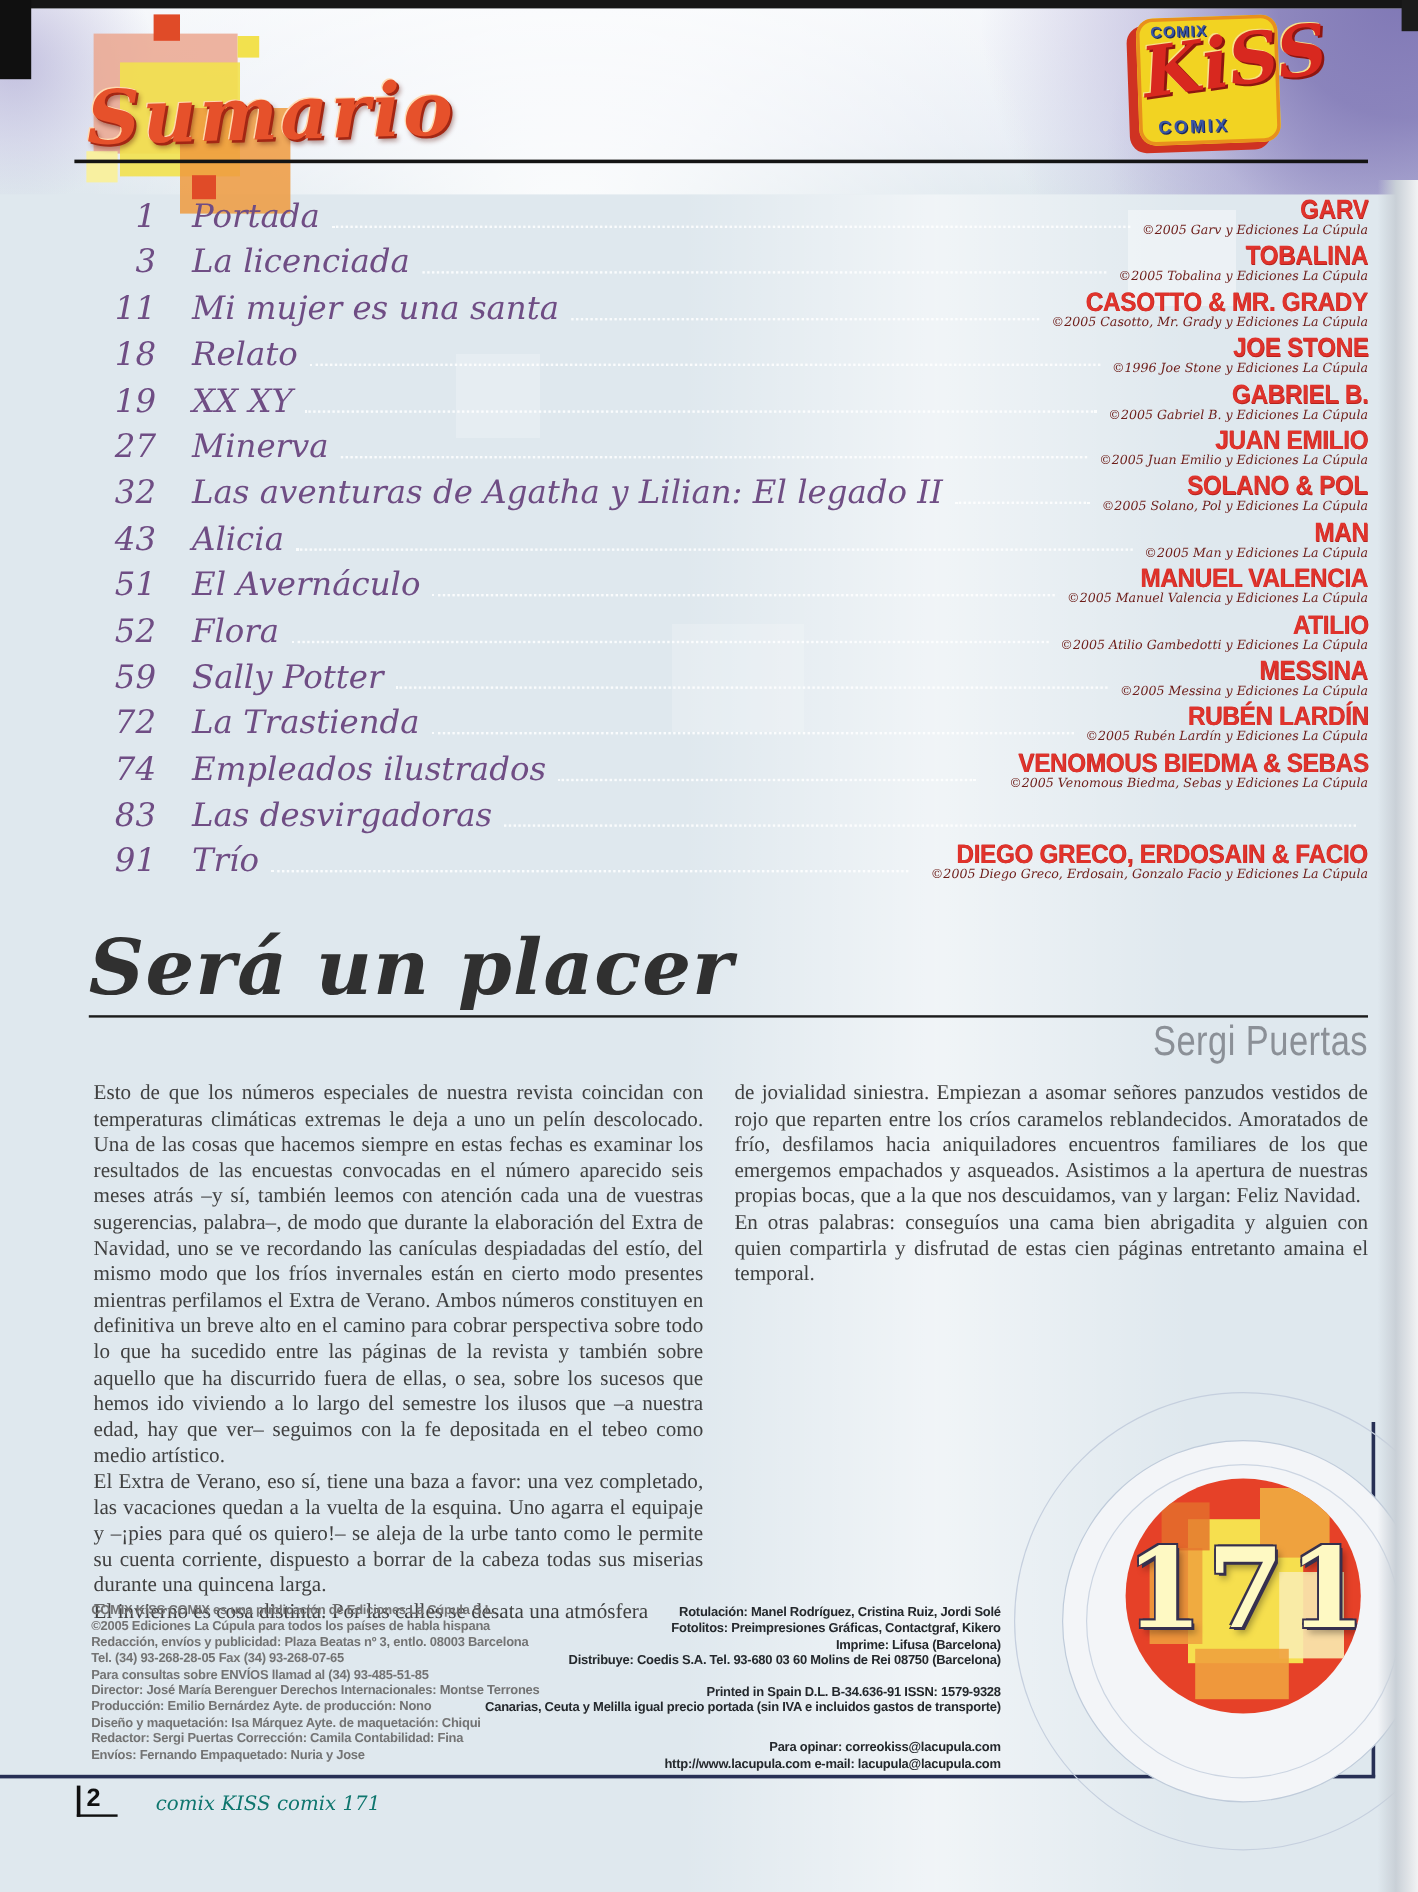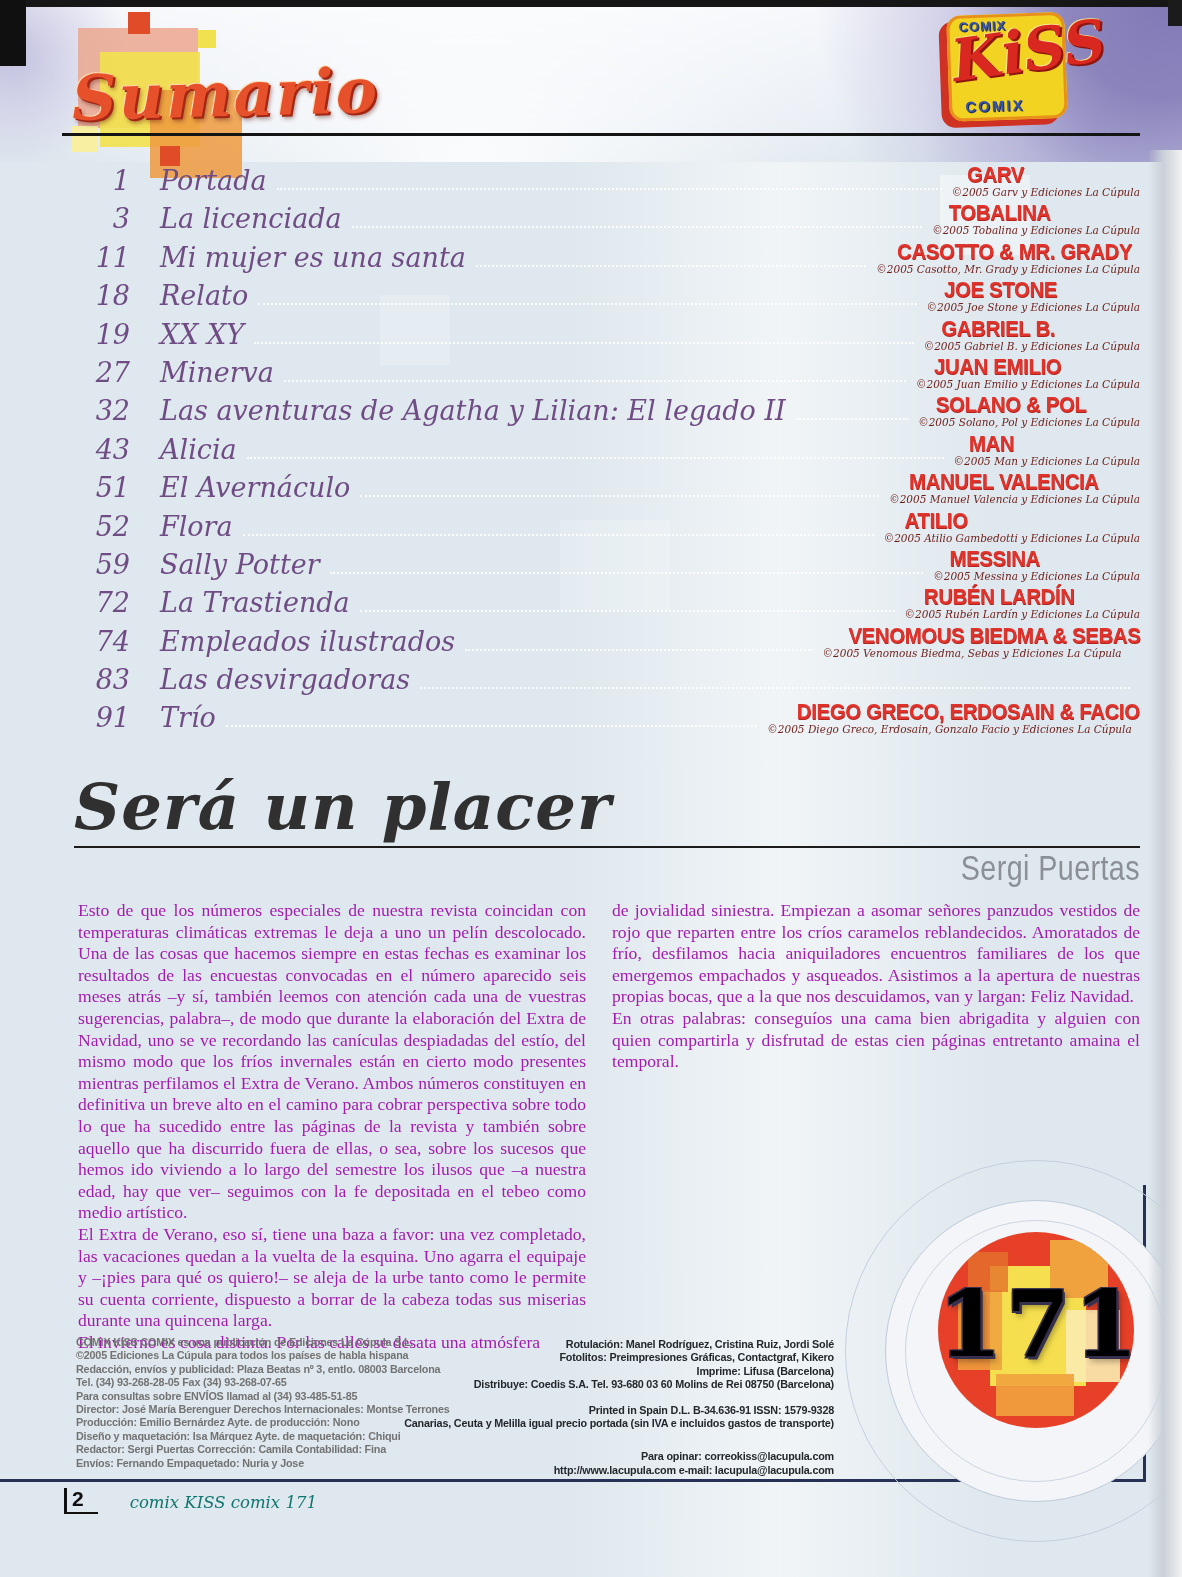--- a/index.html
+++ b/index.html
@@ -42,35 +42,35 @@
   .logo .t-bottom{position:absolute;left:26px;bottom:10px;font-weight:700;font-size:15px;color:#3a55a4;
     letter-spacing:2px;text-shadow:1px 1px 0 #1c2a5e;}
   
   .toc{position:absolute;left:62px;top:166px;width:1078px;}
   .toc-row{display:flex;align-items:flex-start;height:38.4px;}
   .toc-num{width:68px;text-align:right;font-family:"DejaVu Serif",serif;font-style:italic;
     font-size:27px;line-height:30px;color:#6f4d84;flex:0 0 auto;}
   .toc-title{margin-left:30px;font-family:"DejaVu Serif",serif;font-style:italic;
     font-size:27px;line-height:30px;color:#6f4d84;white-space:nowrap;flex:0 0 auto;}
   .toc-leader{flex:1 1 auto;border-bottom:2px dotted rgba(255,255,255,.85);margin:0 10px;height:22px;}
-  .toc-author-block{flex:0 0 auto;margin-top:-2px;}
+  .toc-author-block{flex:0 0 auto;text-align:right;margin-top:-2px;}
   .toc-author{font-weight:700;font-size:22px;line-height:22px;color:#e0332c;
     letter-spacing:-.3px;transform:scaleX(.92);transform-origin:100% 50%;white-space:nowrap;
     text-shadow:.5px .5px 0 #b3221c;}
   .toc-copy{font-family:"DejaVu Serif",serif;font-style:italic;font-size:10.5px;line-height:12px;
     color:#6d1d19;white-space:nowrap;}
   
   .headline{position:absolute;left:74px;top:768px;width:1066px;border-bottom:2.5px solid #1c1c1c;
     font-family:"DejaVu Serif",serif;font-style:italic;font-weight:700;font-size:64px;
     letter-spacing:1px;color:#303030;padding-bottom:0;line-height:78px;height:78px;}
   .byline{position:absolute;left:600px;top:848px;width:540px;text-align:right;
     font-size:35px;font-weight:400;color:#8b9097;letter-spacing:.5px;
     transform:scaleX(.82);transform-origin:100% 50%;}
   .col{position:absolute;font-family:"Liberation Serif","DejaVu Serif",serif;
-    font-size:17.6px;line-height:21.6px;color:#a21caf;text-align:justify;}
+    font-size:17.6px;line-height:21.6px;color:#404040;text-align:justify;}
   .col p{margin:0;}
   .col-left{left:78px;top:900px;width:508px;}
   .col-right{left:612px;top:900px;width:528px;}
   
   .credits-left{position:absolute;left:76px;top:1336px;width:420px;color:#737373;}
   .credits-left .c-line{font-size:10.8px;line-height:13.4px;font-weight:700;
     letter-spacing:-.2px;white-space:nowrap;}
   .credits-right{position:absolute;left:402px;top:1338px;width:432px;text-align:right;color:#24282c;}
   .credits-right .c-line{font-size:10.8px;line-height:13.4px;font-weight:700;
     letter-spacing:-.2px;white-space:nowrap;}
@@ -82,21 +82,21 @@
     border:1.5px solid #c5cfde;}
   .disc-white{position:absolute;left:885px;top:1200px;width:300px;height:300px;border-radius:50%;
     background:#f3f5f8;border:1.5px solid #bfcbda;}
   .ring-inner{position:absolute;left:905px;top:1220px;width:260px;height:260px;border-radius:50%;
     border:1px solid #ccd5e2;}
   .badge{position:absolute;left:938px;top:1232px;width:196px;height:196px;border-radius:50%;
     background:#e64128;overflow:hidden;}
   .badge .sq{position:absolute;}
   .badge-num{position:absolute;left:0;top:42px;width:196px;text-align:center;
     font-family:"DejaVu Serif",serif;font-weight:700;font-size:92px;line-height:100px;
-    color:#000000;letter-spacing:4px;
+    color:#fef9c3;letter-spacing:4px;
     text-shadow:2.5px 2.5px 0 #36304e,-1.5px -1.5px 0 #36304e,1.5px -1.5px 0 #36304e,-1.5px 1.5px 0 #36304e,4px 5px 6px rgba(0,0,0,.35);}
   
   .footer{position:absolute;left:64px;top:1488px;display:flex;align-items:flex-end;}
   .pg-num{border-left:3.5px solid #101010;border-bottom:2.5px solid #101010;
     font-weight:700;font-size:21px;line-height:22px;color:#101010;padding:0 14px 2px 5px;}
   .pg-text{margin-left:32px;font-family:"DejaVu Serif",serif;font-style:italic;
     font-size:16.5px;color:#0f766e;padding-bottom:2px;}
 </style>
 </head>
 <body>
@@ -164,21 +164,21 @@
         <div class="toc-copy">©2005 Casotto, Mr. Grady y Ediciones La Cúpula</div>
       </div>
     </div>
 
     <div class="toc-row">
       <div class="toc-num">18</div>
       <div class="toc-title">Relato</div>
       <div class="toc-leader"></div>
       <div class="toc-author-block">
         <div class="toc-author">JOE STONE</div>
-        <div class="toc-copy">©2005 Joe Stone y Ediciones La Cúpula</div>
+        <div class="toc-copy">©1996 Joe Stone y Ediciones La Cúpula</div>
       </div>
     </div>
 
     <div class="toc-row">
       <div class="toc-num">19</div>
       <div class="toc-title">XX XY</div>
       <div class="toc-leader"></div>
       <div class="toc-author-block">
         <div class="toc-author">GABRIEL B.</div>
         <div class="toc-copy">©2005 Gabriel B. y Ediciones La Cúpula</div>

